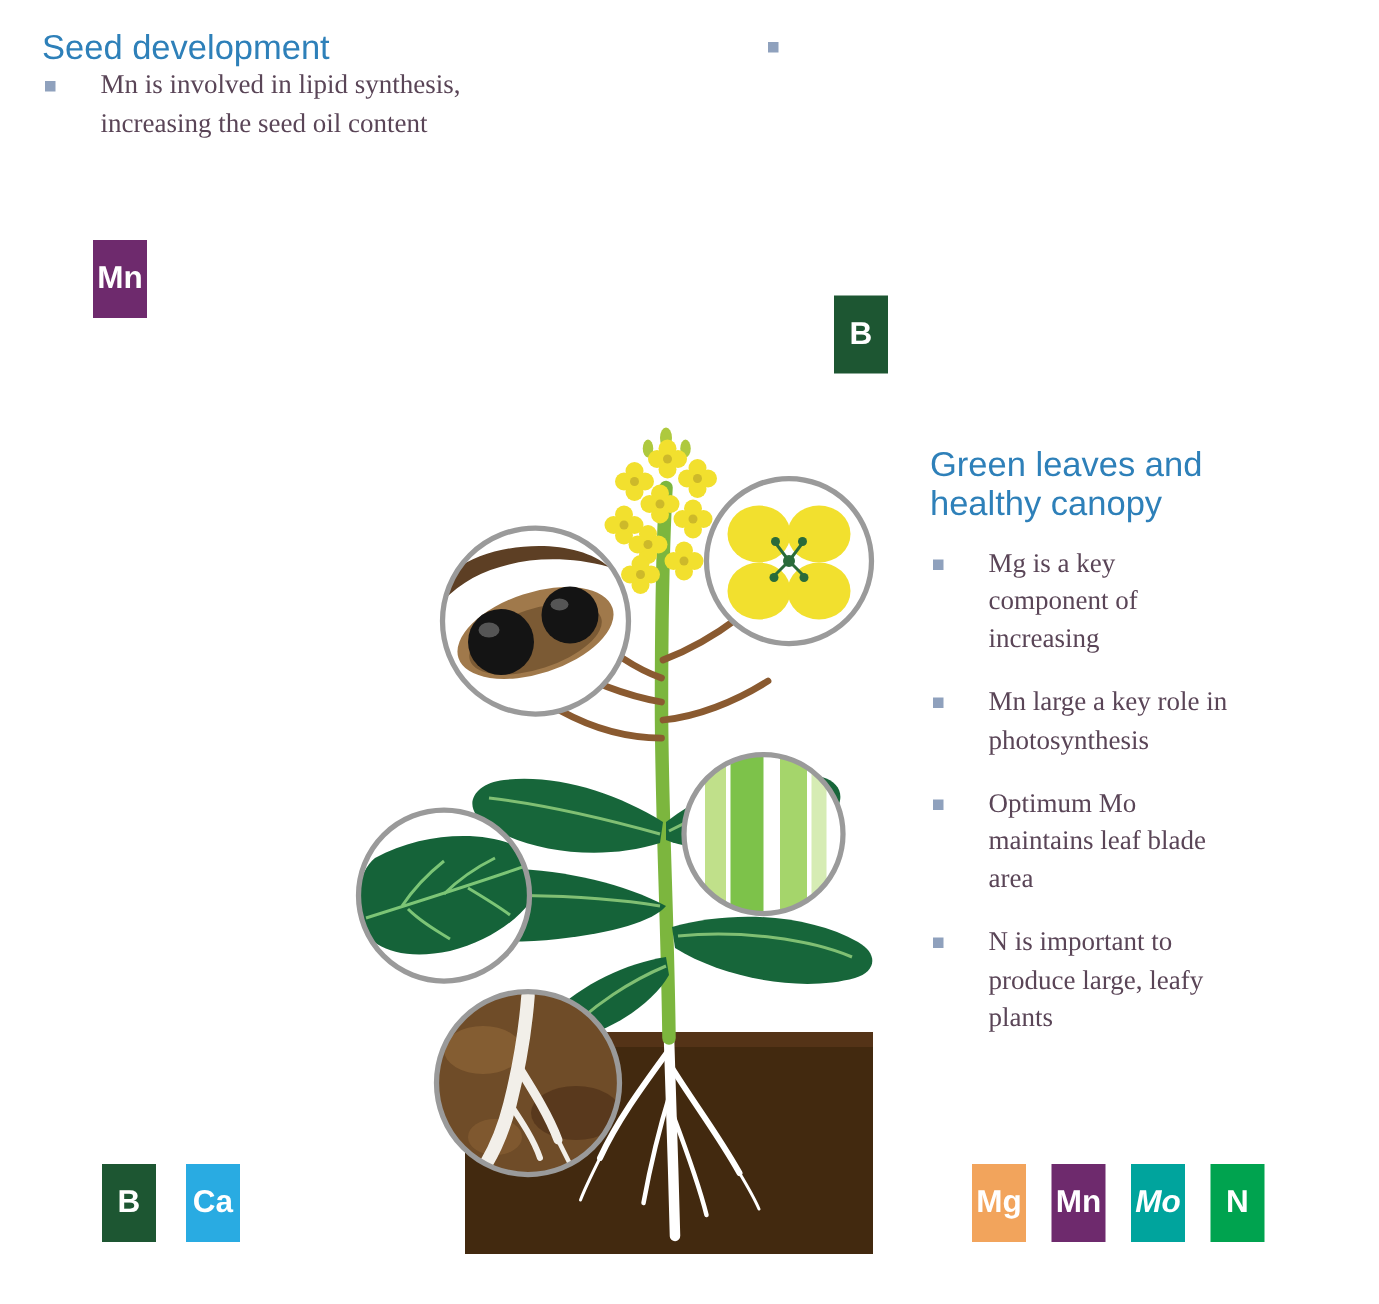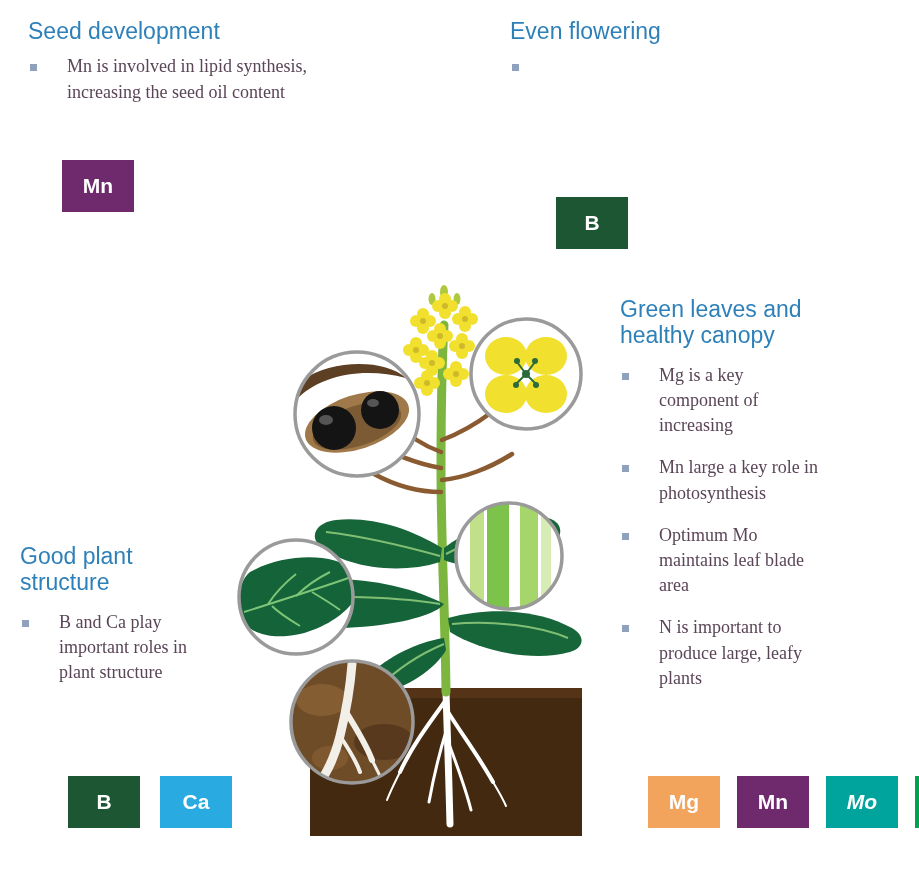--- a/index.html
+++ b/index.html
@@ -18,21 +18,20 @@
 
   .callout-section { position: absolute; }
 
   .heading {
     font-family: "Liberation Sans", sans-serif;
     font-weight: normal;
     font-size: 23px;
     line-height: 1.15;
     color: var(--heading, #2e80b9);
     white-space: pre-line;
-    margin-bottom: 10px;
   }
   .heading.two-line { margin-bottom: 14px; }
 
   .bullet {
     display: flex;
     gap: 30px;
     margin-bottom: 17px;
     padding-left: 2px;
   }
   .marker {
@@ -46,21 +45,21 @@
     font-size: 18px;
     line-height: 1.4;
     color: var(--body, #5a4557);
     white-space: pre-line;
   }
 
   .tile-row { position: absolute; display: flex; }
   .tile-row.gap-lg { gap: 20px; }
   .tile-row.gap-sm { gap: 17px; }
   .tile {
-    width: 72px; height: 52px;
+    width: 36px; height: 52px;
     display: flex; align-items: center; justify-content: center;
     color: #ffffff;
     font-family: "Liberation Sans", sans-serif;
     font-weight: bold;
     font-size: 21px;
   }
 </style>
 </head>
 <body>
 
@@ -232,21 +231,20 @@
 increasing the seed oil content</p>
     </div>
   </section>
   <div class="tile-row" style="left:62px; top:160px;">
     <div class="tile" style="background-color: rgb(110, 42, 109);">
       <span>Mn</span>
     </div>
   </div>
 
   <section class="callout-section" style="left:510px; top:18px; width:350px;">
-    <h2 class="heading">Even flowering</h2>
     <div class="bullet">
       <span class="marker"></span>
     </div>
   </section>
   <div class="tile-row" style="left:556px; top:197px;">
     <div class="tile" style="background-color: rgb(29, 86, 50);">
       <span>B</span>
     </div>
   </div>
 
@@ -285,30 +283,20 @@
       <span>Mn</span>
     </div>
     <div class="tile" style="background-color: rgb(0, 164, 157); font-style: italic;">
       <span>Mo</span>
     </div>
     <div class="tile" style="background-color: rgb(0, 163, 79);">
       <span>N</span>
     </div>
   </div>
 
-  <section class="callout-section" style="left:20px; top:543px; width:250px;">
-    <h2 class="heading two-line">Good plant
-structure</h2>
-    <div class="bullet">
-      <span class="marker"></span>
-      <p class="btext">B and Ca play
-important roles in
-plant structure</p>
-    </div>
-  </section>
   <div class="tile-row gap-lg" style="left:68px; top:776px;">
     <div class="tile" style="background-color: rgb(29, 86, 50);">
       <span>B</span>
     </div>
     <div class="tile" style="background-color: rgb(41, 171, 226);">
       <span>Ca</span>
     </div>
   </div>
 
 </div>

